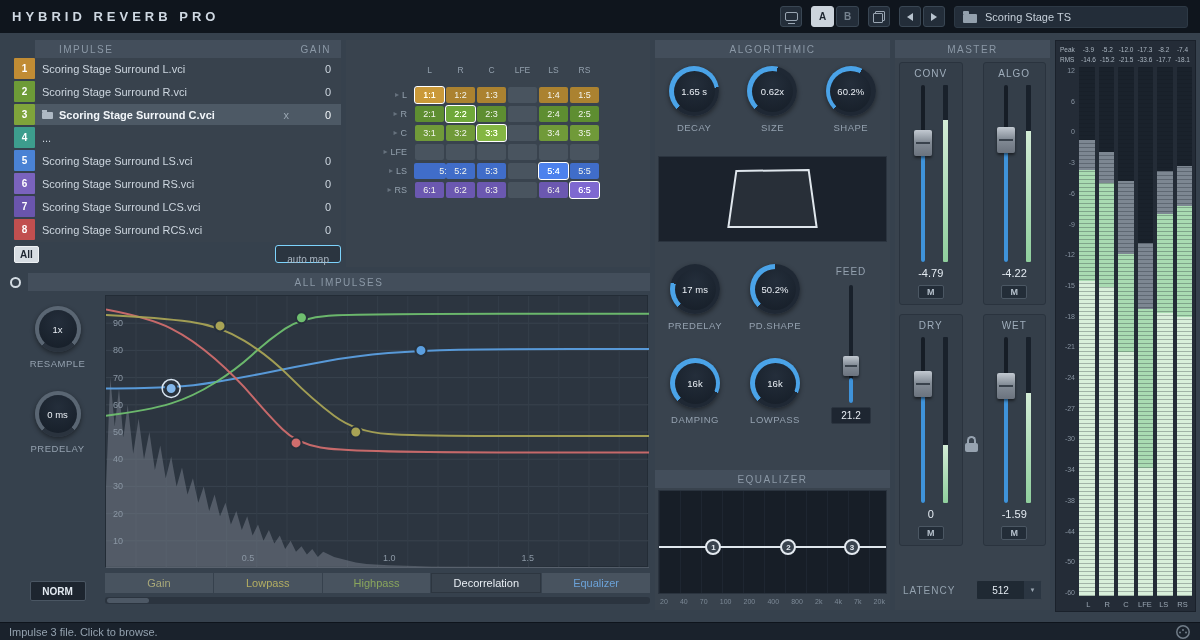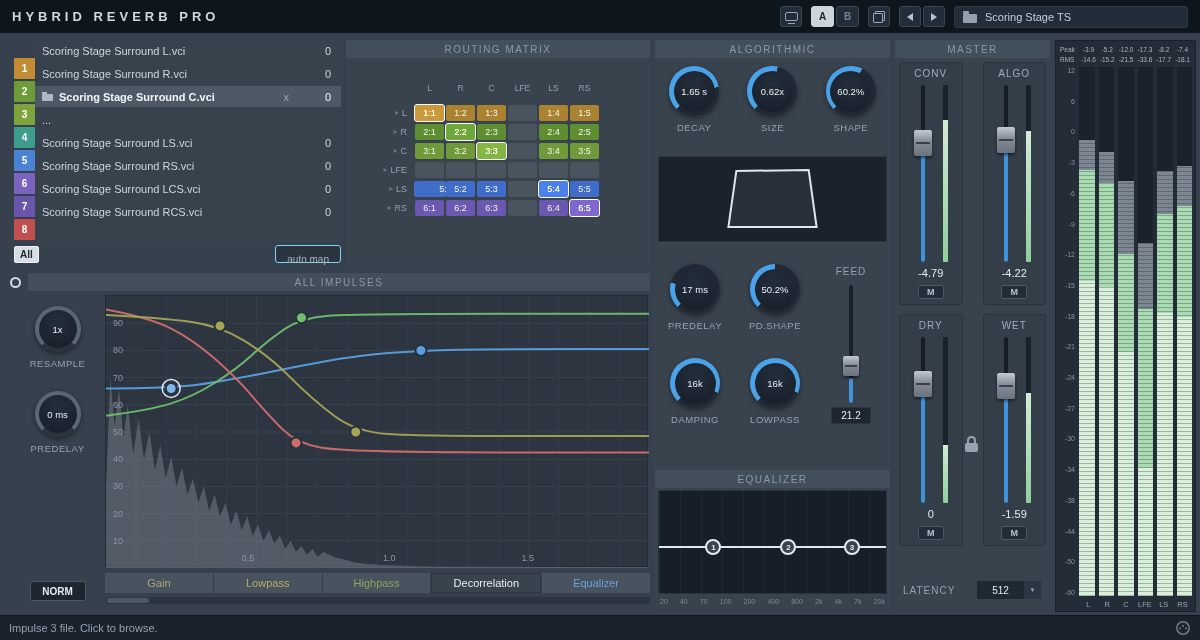--- a/index.html
+++ b/index.html
@@ -145,21 +145,21 @@
   .norm-btn { margin-top:auto; margin-bottom:12px; width:56px; height:20px; background:#1d252f; border:1px solid #4a5663; border-radius:2px; color:#e4ebf2; font-size:10px; font-weight:bold; cursor:pointer; }
   .aip-right { flex:1; display:flex; flex-direction:column; }
   .graph { position:relative; width:543px; height:272px; background:#2c3540; border:1px solid #232c36; }
   .tab-row { display:flex; gap:1px; margin-top:6px; height:20px; }
   .tab { flex:1; background:#48535f; display:flex; align-items:center; justify-content:center; font-size:11px; cursor:pointer; }
   .tab.active { background:#39434e; border:1px solid #2d3640; }
   .hscroll { position:relative; height:7px; margin-top:4px; background:#2b343f; border-radius:3px; cursor:pointer; }
   .hthumb { position:absolute; left:2px; top:1px; width:42px; height:5px; background:#4d5865; border-radius:3px; cursor:grab; }
 
   
-  .statusbar { position:absolute; left:0; right:0; bottom:0; height:25px; background:#1a222c; border-top:1px solid #0e141c; display:flex; align-items:center; padding:0 9px; }
+  .statusbar { position:absolute; left:0; right:0; bottom:0; height:18px; background:#1a222c; border-top:1px solid #0e141c; display:flex; align-items:center; padding:0 9px; }
   .hint { font-size:11px; color:#93a1ae; }
   .midi-icon { margin-left:auto; }
 </style>
 </head>
 <body>
 
 <div class="app">
 
   <header class="titlebar">
     <div class="app-title">HYBRID REVERB PRO</div>
@@ -196,20 +196,24 @@
           <div class="idx-cell" style="background: rgb(193, 140, 52);">1</div>
           <div class="idx-cell" style="background: rgb(109, 155, 55);">2</div>
           <div class="idx-cell sel" style="background: rgb(127, 164, 59);">3</div>
           <div class="idx-cell" style="background: rgb(61, 157, 141);">4</div>
           <div class="idx-cell" style="background: rgb(74, 130, 212);">5</div>
           <div class="idx-cell" style="background: rgb(122, 99, 189);">6</div>
           <div class="idx-cell" style="background: rgb(106, 85, 173);">7</div>
           <div class="idx-cell" style="background: rgb(193, 79, 79);">8</div>
         </div>
       <div class="ip-right">
+        <div class="phead ip-head">
+          <span>IMPULSE</span>
+          <span>GAIN</span>
+        </div>
         <div class="imp-rows">
             <div class="imp-row">
               <span class="imp-name">Scoring Stage Surround L.vci</span>
               <span class="imp-gain">0</span>
             </div>
             <div class="imp-row">
               <span class="imp-name">Scoring Stage Surround R.vci</span>
               <span class="imp-gain">0</span>
             </div>
             <div class="imp-row sel">
@@ -241,21 +245,20 @@
           </div>
       </div>
     </div>
     <div class="ip-footer">
       <button class="all-btn">All</button>
       <button class="automap-btn">auto map</button>
     </div>
   </section>
 
   <section class="matrix-panel">
-    <div class="phead center">ROUTING MATRIX</div>
     <div class="matrix-grid">
         <div class="mx-corner"></div>
         <div class="mx-col-label">L</div>
         <div class="mx-col-label">R</div>
         <div class="mx-col-label">C</div>
         <div class="mx-col-label">LFE</div>
         <div class="mx-col-label">LS</div>
         <div class="mx-col-label">RS</div>
         <div class="mx-row-label">
           <span class="tri">▸</span>

